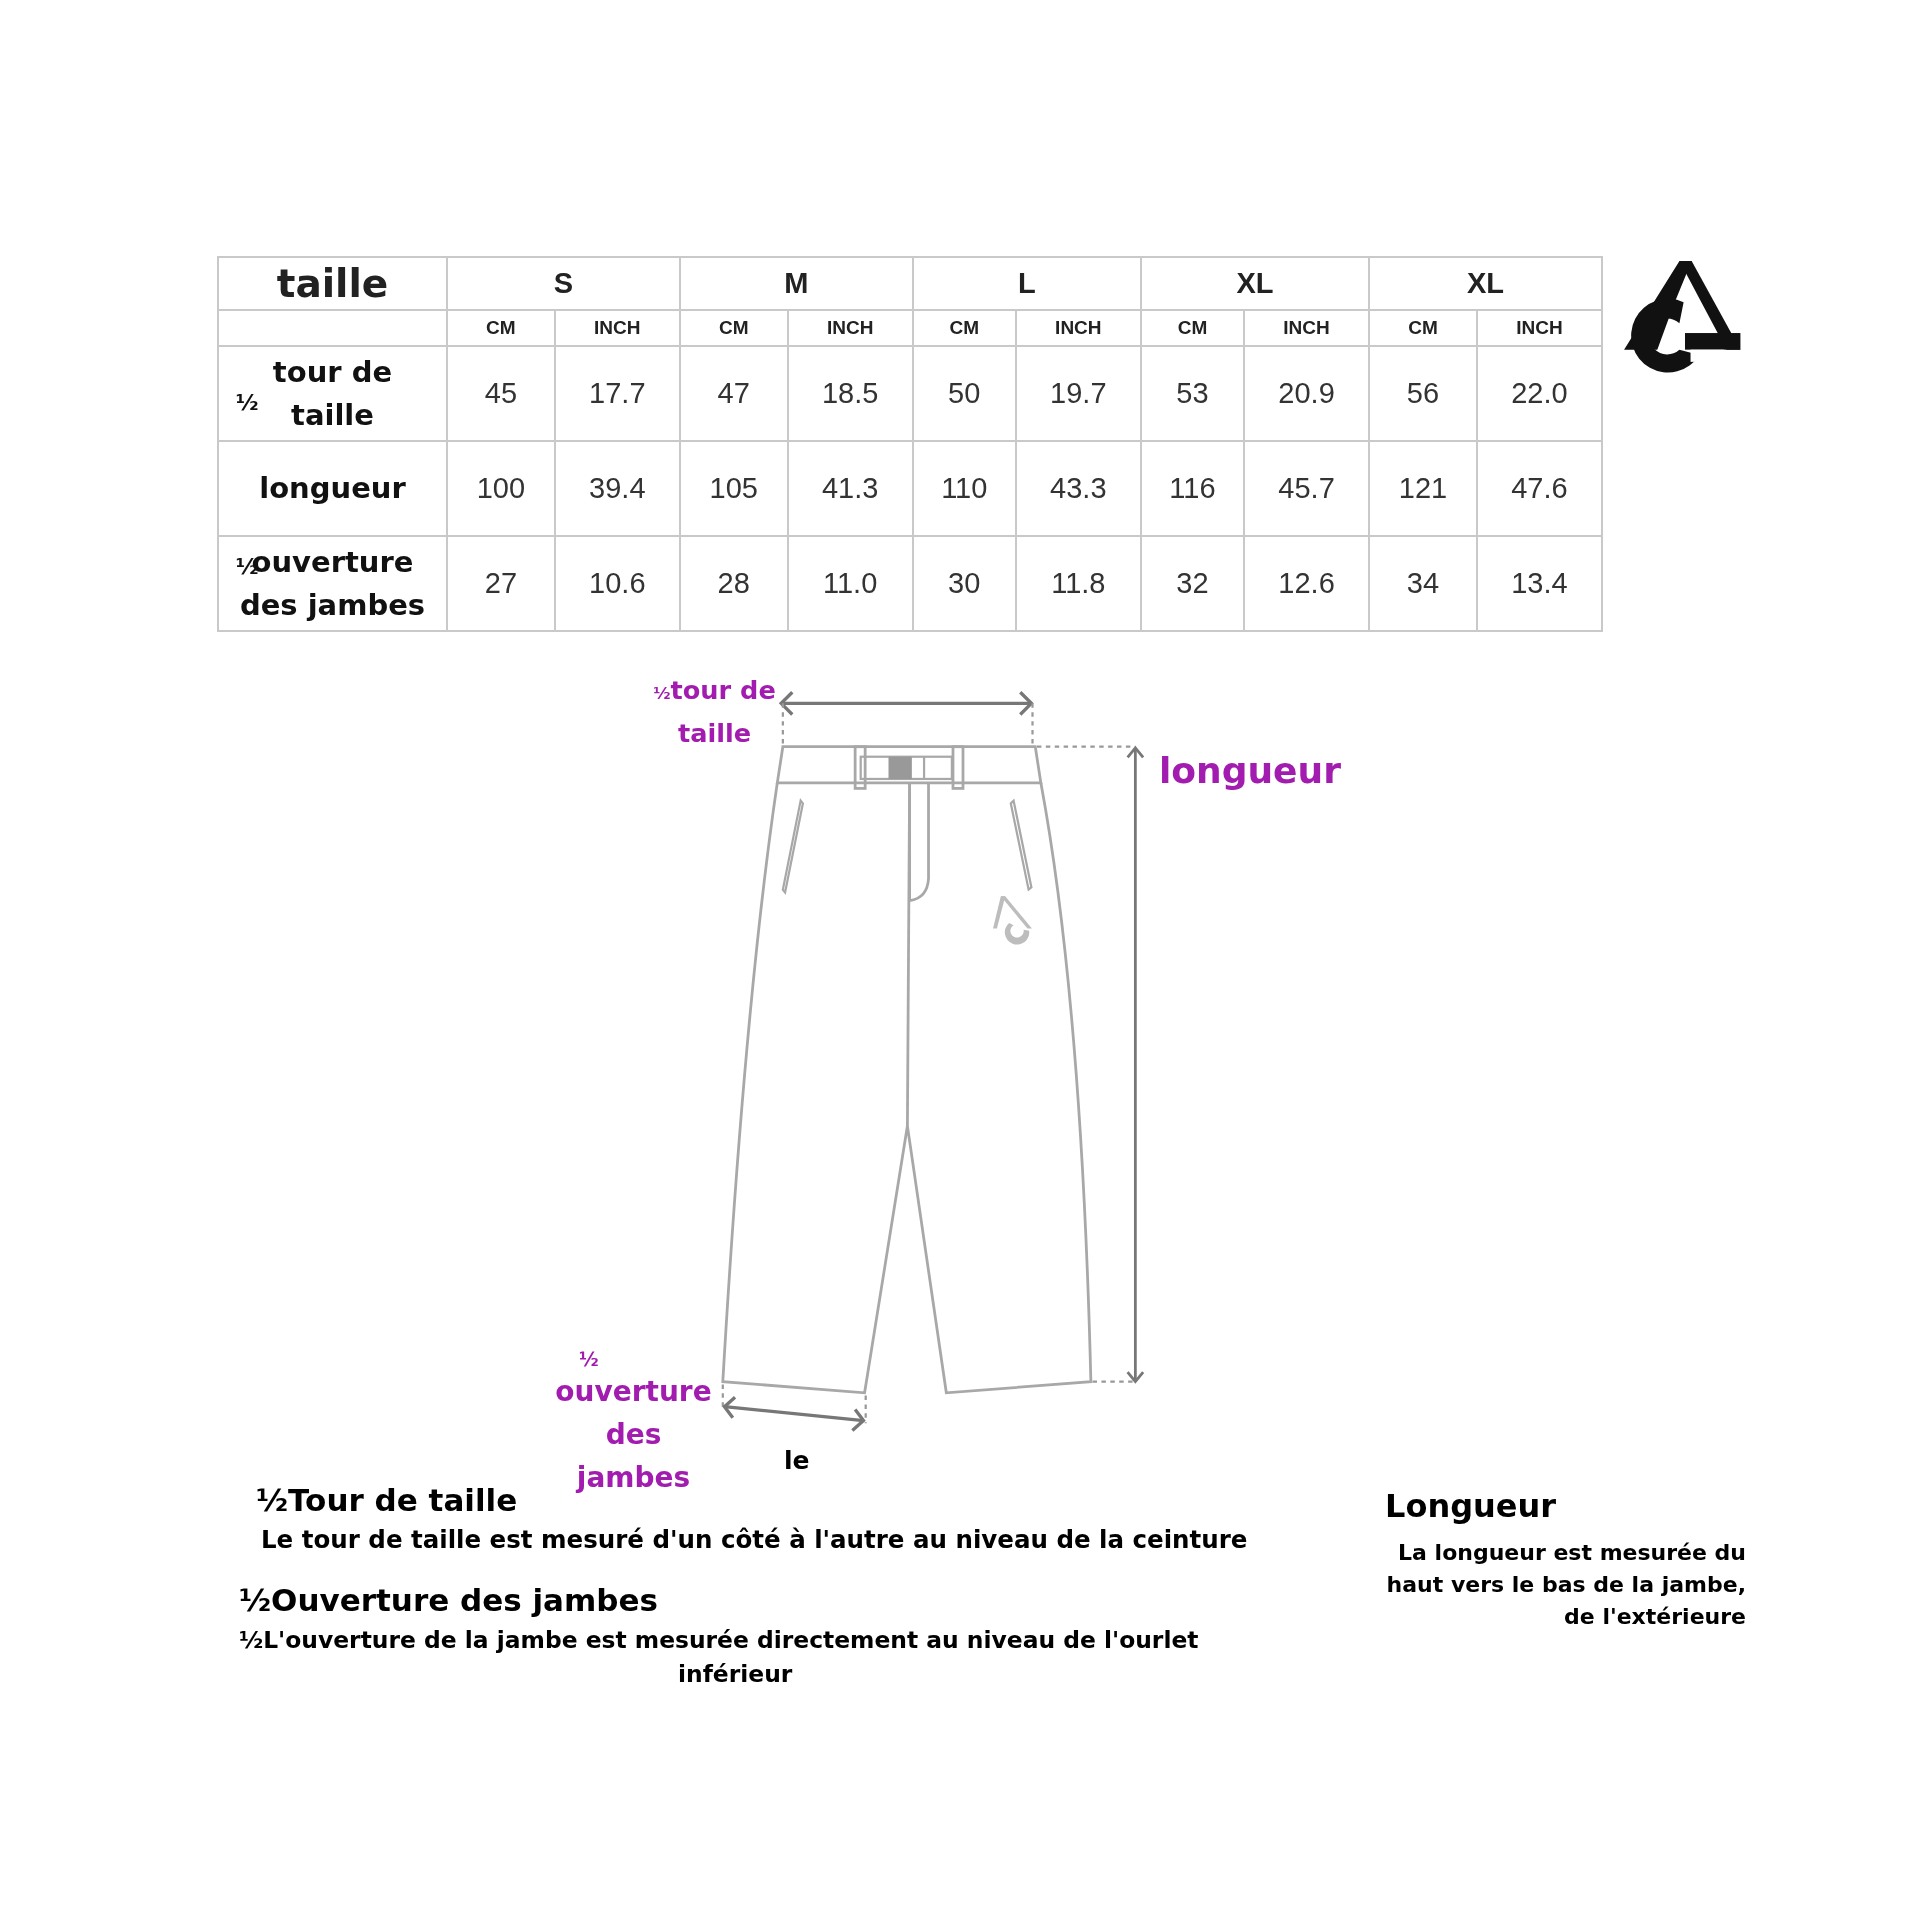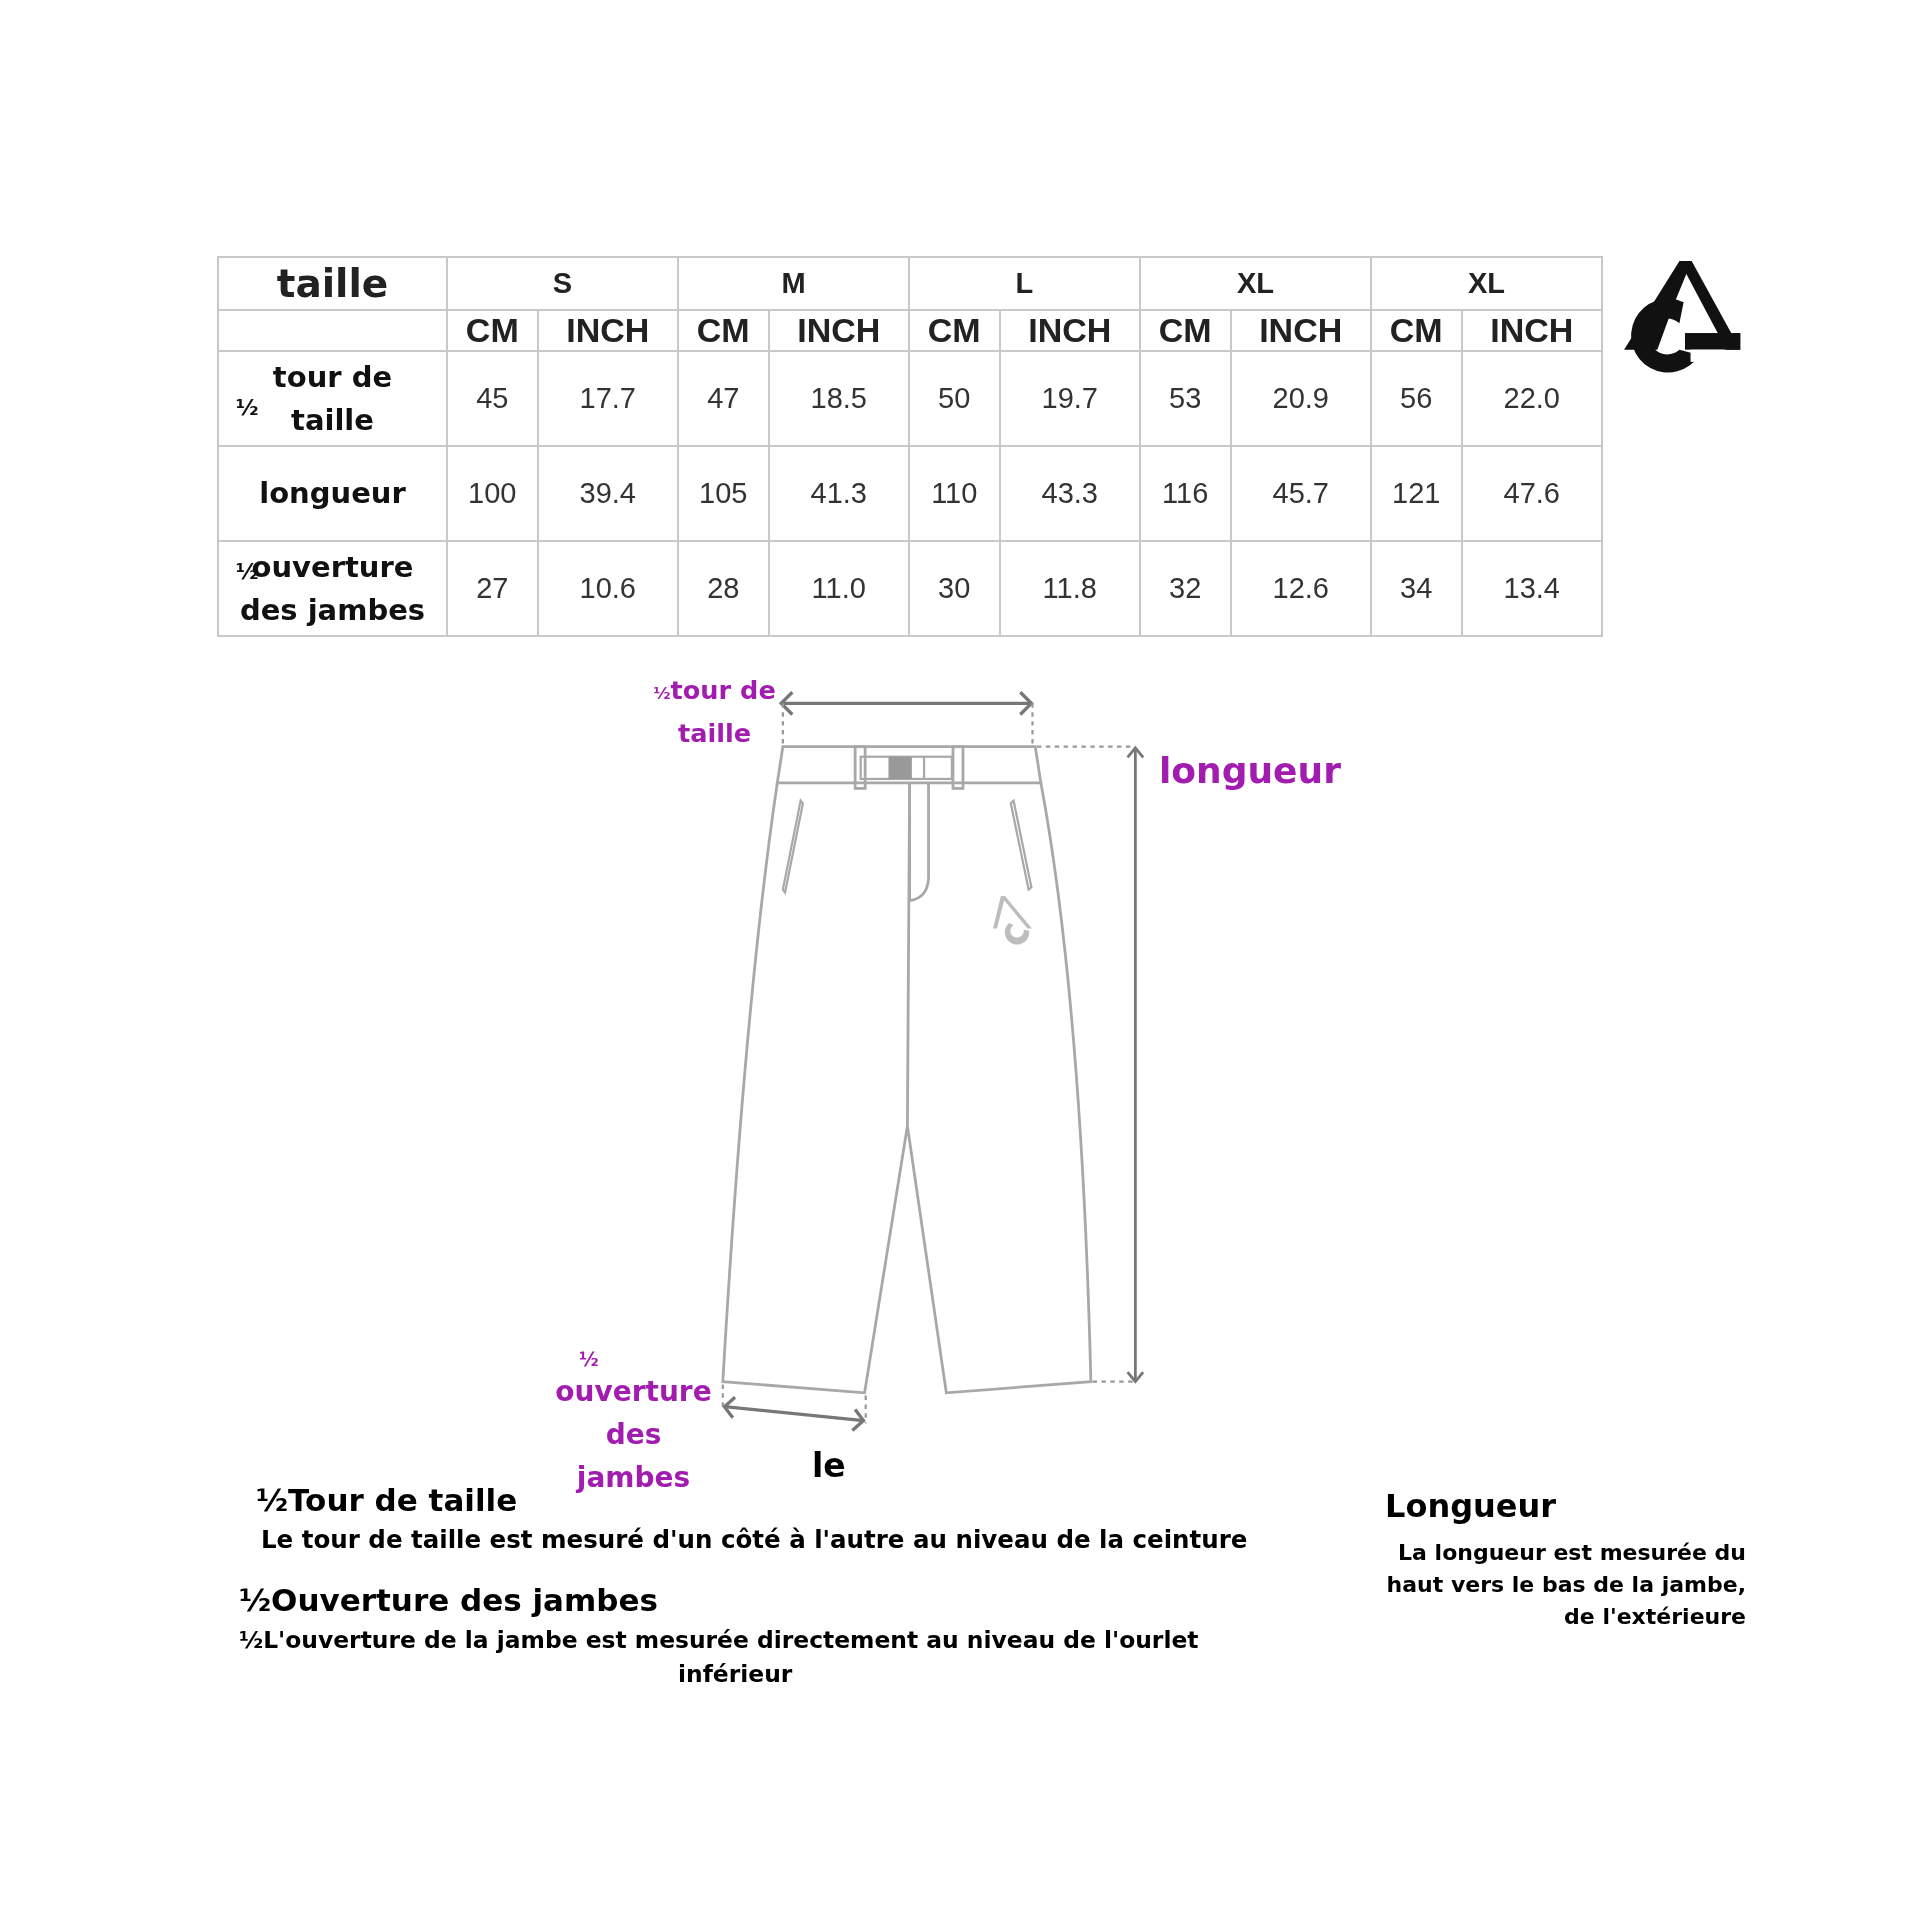--- a/index.html
+++ b/index.html
@@ -1,21 +1,21 @@
 <!DOCTYPE html>
 <html style="font-size:9px"><head>
 <meta charset="utf-8">
 <style>
   html,body{margin:0;padding:0;background:#fff;}
   body{width:1926px;height:1926px;position:relative;overflow:hidden;font-family:"Liberation Sans",sans-serif;color:#111;}
   .abs{position:absolute;}
   table.size{position:absolute;left:217px;top:256px;border-collapse:collapse;width:1386px;}
   table.size td{border:2.2px solid #c9c9c9;text-align:center;vertical-align:middle;padding:0;}
   .hdr-size{height:51px;font-size:29px;font-weight:bold;color:#222;}
-  .hdr-unit{height:34px;font-size:34px;font-weight:bold;color:#222;}
+  .hdr-unit{height:34px;font-size:19px;font-weight:bold;color:#222;}
   .row{height:95px;}
   .val{font-size:29px;color:#333;margin-top:31px;}
   .rowlabel{font-family:"DejaVu Sans",sans-serif;font-weight:bold;font-size:29px;color:#111;line-height:43px;position:relative;}
   .corner{font-family:"DejaVu Sans",sans-serif;font-weight:bold;font-size:39px;}
   .half{font-size:22px;position:absolute;left:16.7px;top:50%;transform:translateY(-30%);}
   .graylabel{color:#a21caf;font-family:"DejaVu Sans",sans-serif;font-weight:bold;text-align:center;}
   .blk{font-family:"DejaVu Sans",sans-serif;font-weight:bold;color:#000;}
 </style>
 </head>
 <body>
@@ -162,21 +162,21 @@
   <span style="font-size:16.7px">½</span><span>tour de</span><br>
   <span>taille</span>
 </div>
 <div class="abs graylabel" style="left:1159px;top:750px;font-size:36px">longueur</div>
 <div class="abs graylabel" style="left:550px;top:1348px;width:167px;font-size:28px;line-height:43px">
   <div style="font-size:19px;line-height:22px;text-align:left;padding-left:29px">½</div>
   <div>ouverture</div>
   <div>des</div>
   <div>jambes</div>
 </div>
-<div class="abs blk" style="left:812px;top:1446px;font-size:33px">le</div>
+<div class="abs blk" style="left:784px;top:1446px;font-size:25px">le</div>
 
 <div class="abs blk" style="left:256px;top:1482px;font-size:31px">½Tour de taille</div>
 <div class="abs blk" style="left:261px;top:1525px;font-size:24.5px">Le tour de taille est mesuré d'un côté à l'autre au niveau de la ceinture</div>
 
 <div class="abs blk" style="left:239px;top:1582px;font-size:31px">½Ouverture des jambes</div>
 <div class="abs blk" style="left:239px;top:1626px;font-size:23.4px">
   <span>½</span><span>L'ouverture de la jambe est mesurée directement au niveau de l'ourlet</span>
 </div>
 <div class="abs blk" style="left:678px;top:1660px;font-size:23.4px">inférieur</div>
 

